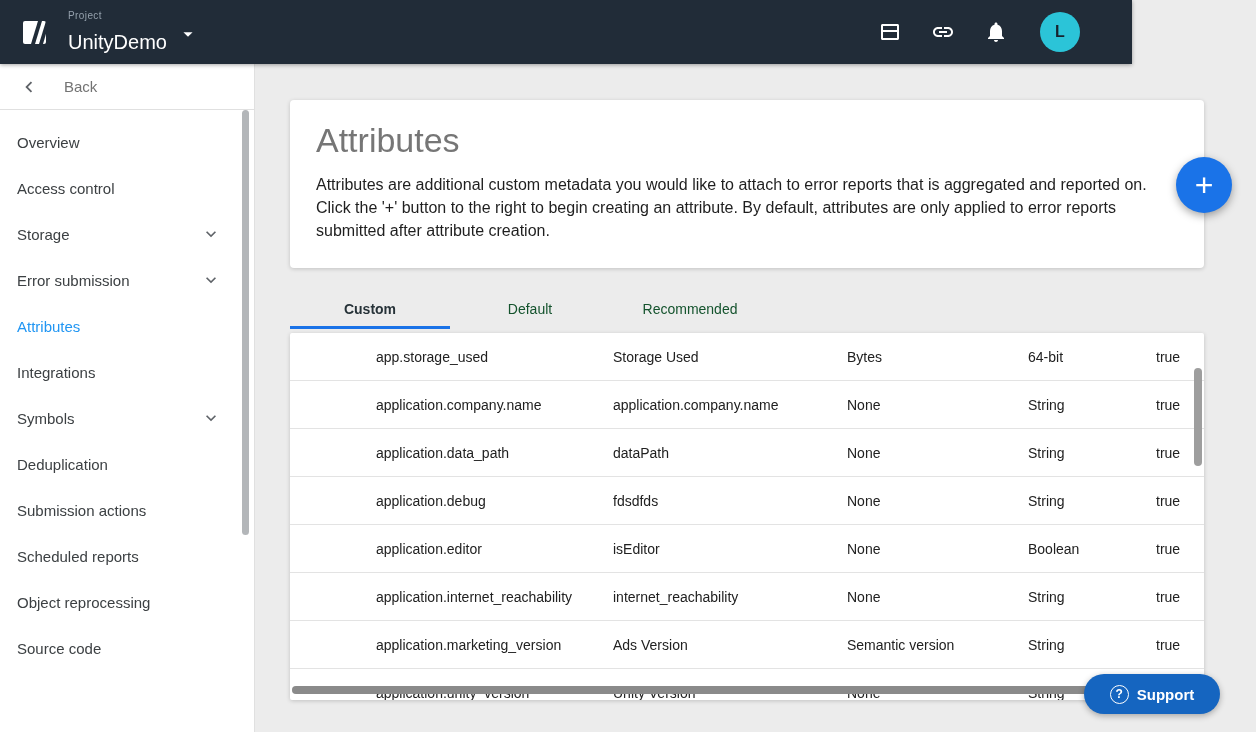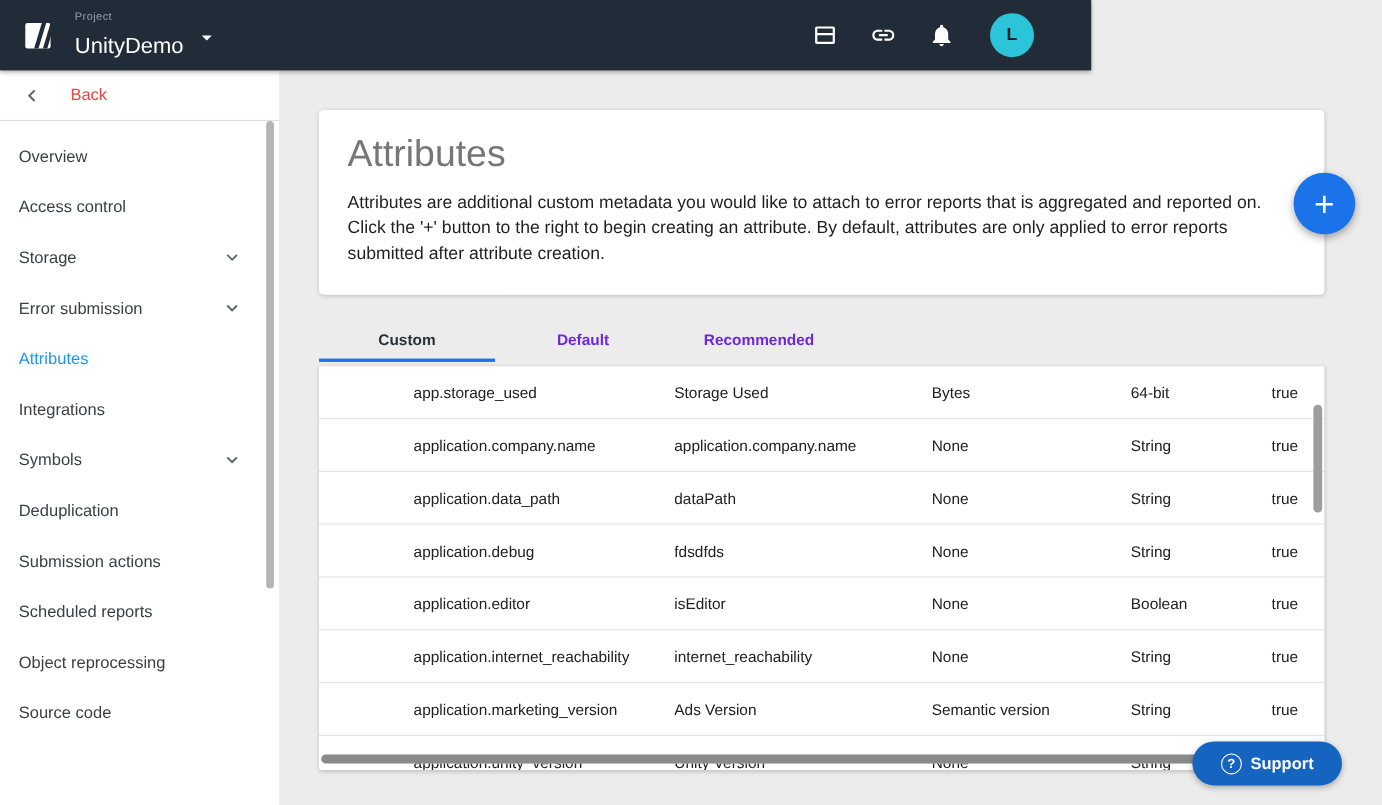--- a/index.html
+++ b/index.html
@@ -1,20 +1,20 @@
 <!DOCTYPE html>
 <html><head>
 <meta charset="utf-8">
 <style>
   * { margin:0; padding:0; box-sizing:border-box; }
   html,body { width:1256px; height:732px; overflow:hidden;
     font-family:"Liberation Sans","DejaVu Sans",sans-serif; background:#ececec; }
 
   
-  .topbar { position:absolute; top:0; left:0; width:992px; height:64px;
+  .topbar { position:absolute; top:0; left:0; width:1132px; height:64px;
     background:#212c38; display:flex; align-items:center; z-index:40;
     box-shadow:0 1px 4px rgba(0,0,0,.35); }
   .logo-box { margin-left:18px; width:34px; height:34px; display:flex; align-items:center; justify-content:center; }
   .proj { margin-left:16px; display:flex; align-items:center; cursor:pointer; }
   .proj-text { display:flex; flex-direction:column; }
   .proj-label { font-size:10px; color:#94a0ac; letter-spacing:.4px; }
   .proj-name { font-size:20px; color:#ffffff; margin-top:10px; }
   .caret { margin-left:10px; margin-top:8px; }
   .caret svg { width:22px; height:22px; fill:#ffffff; }
   .topbar-right { margin-left:auto; display:flex; align-items:center; margin-right:52px; }
@@ -22,21 +22,21 @@
   .tb-icon svg { width:24px; height:24px; fill:#ffffff; }
   .avatar { width:40px; height:40px; border-radius:50%; background:#2bc4d8; margin-left:32px;
     display:flex; align-items:center; justify-content:center; font-size:16px; font-weight:700;
     color:#17222d; cursor:pointer; }
 
   
   .sidebar { position:absolute; top:64px; left:0; width:255px; bottom:0; background:#ffffff;
     border-right:1px solid #e0e0e0; z-index:20; }
   .back-row { height:46px; display:flex; align-items:center; border-bottom:1px solid #e0e0e0; cursor:pointer; }
   .back-row svg { width:22px; height:22px; fill:#5f6368; margin-left:18px; }
-  .back-label { font-size:15px; color:#ef4444; margin-left:24px; }
+  .back-label { font-size:15px; color:#737373; margin-left:24px; }
   .nav { padding-top:9px; }
   .nav-item { height:46px; display:flex; align-items:center; padding-left:17px; padding-right:16px;
     font-size:15px; color:#3c4043; position:relative; cursor:pointer; }
   .nav-item.active .nav-label { color:#2196f3; }
   .nav-item .chev { position:absolute; right:33px; top:13px; }
   .nav-item .chev svg { width:20px; height:20px; fill:#5f6368; }
   .side-scrollbar { position:absolute; right:5px; top:46px; width:7px; height:425px;
     background:#b3b6b9; border-radius:4px; }
 
   
@@ -48,21 +48,21 @@
   .page-title { font-size:34px; font-weight:400; color:#767676; }
   .page-desc { margin-top:13px; font-size:16px; line-height:23px; color:#1f1f1f; max-width:852px; }
 
   .fab { position:absolute; left:920px; top:93px; width:56px; height:56px; border-radius:50%;
     background:#1a73e8; color:#ffffff; display:flex; align-items:center; justify-content:center;
     font-size:32px; font-weight:400; line-height:1; cursor:pointer; z-index:10;
     box-shadow:0 3px 8px rgba(0,0,0,.35); border:none; }
 
   .tabs { position:absolute; left:34px; top:228px; height:34px; display:flex;align-items:flex-end; }
   .tab { width:160px; height:34px; display:flex; align-items:center; justify-content:center;
-    font-size:14px; color:#6d28d9; cursor:pointer; position:relative;font-weight:bold; }
+    font-size:14px; color:#14532d; cursor:pointer; position:relative; }
   .tab.active { color:#263238; font-weight:700; }
   .tab.active::after { content:""; position:absolute; left:0; right:0; bottom:-3px; height:3px; background:#1a73e8; }
 
   .table-card { position:absolute; left:34px; top:269px; width:914px; height:367px;
     background:#ffffff; border-radius:2px; box-shadow:0 1px 4px rgba(0,0,0,.18); overflow:hidden; }
   .trow { height:48px; display:grid; grid-template-columns:237px 234px 181px 128px 1fr;
     align-items:center; padding-left:86px; border-bottom:1px solid #e3e3e3;
     font-size:14px; color:#212121; cursor:pointer; }
   .trow span { overflow:hidden; white-space:nowrap; }
   .v-scrollbar { position:absolute; right:6px; top:35px; width:8px; height:98px;

